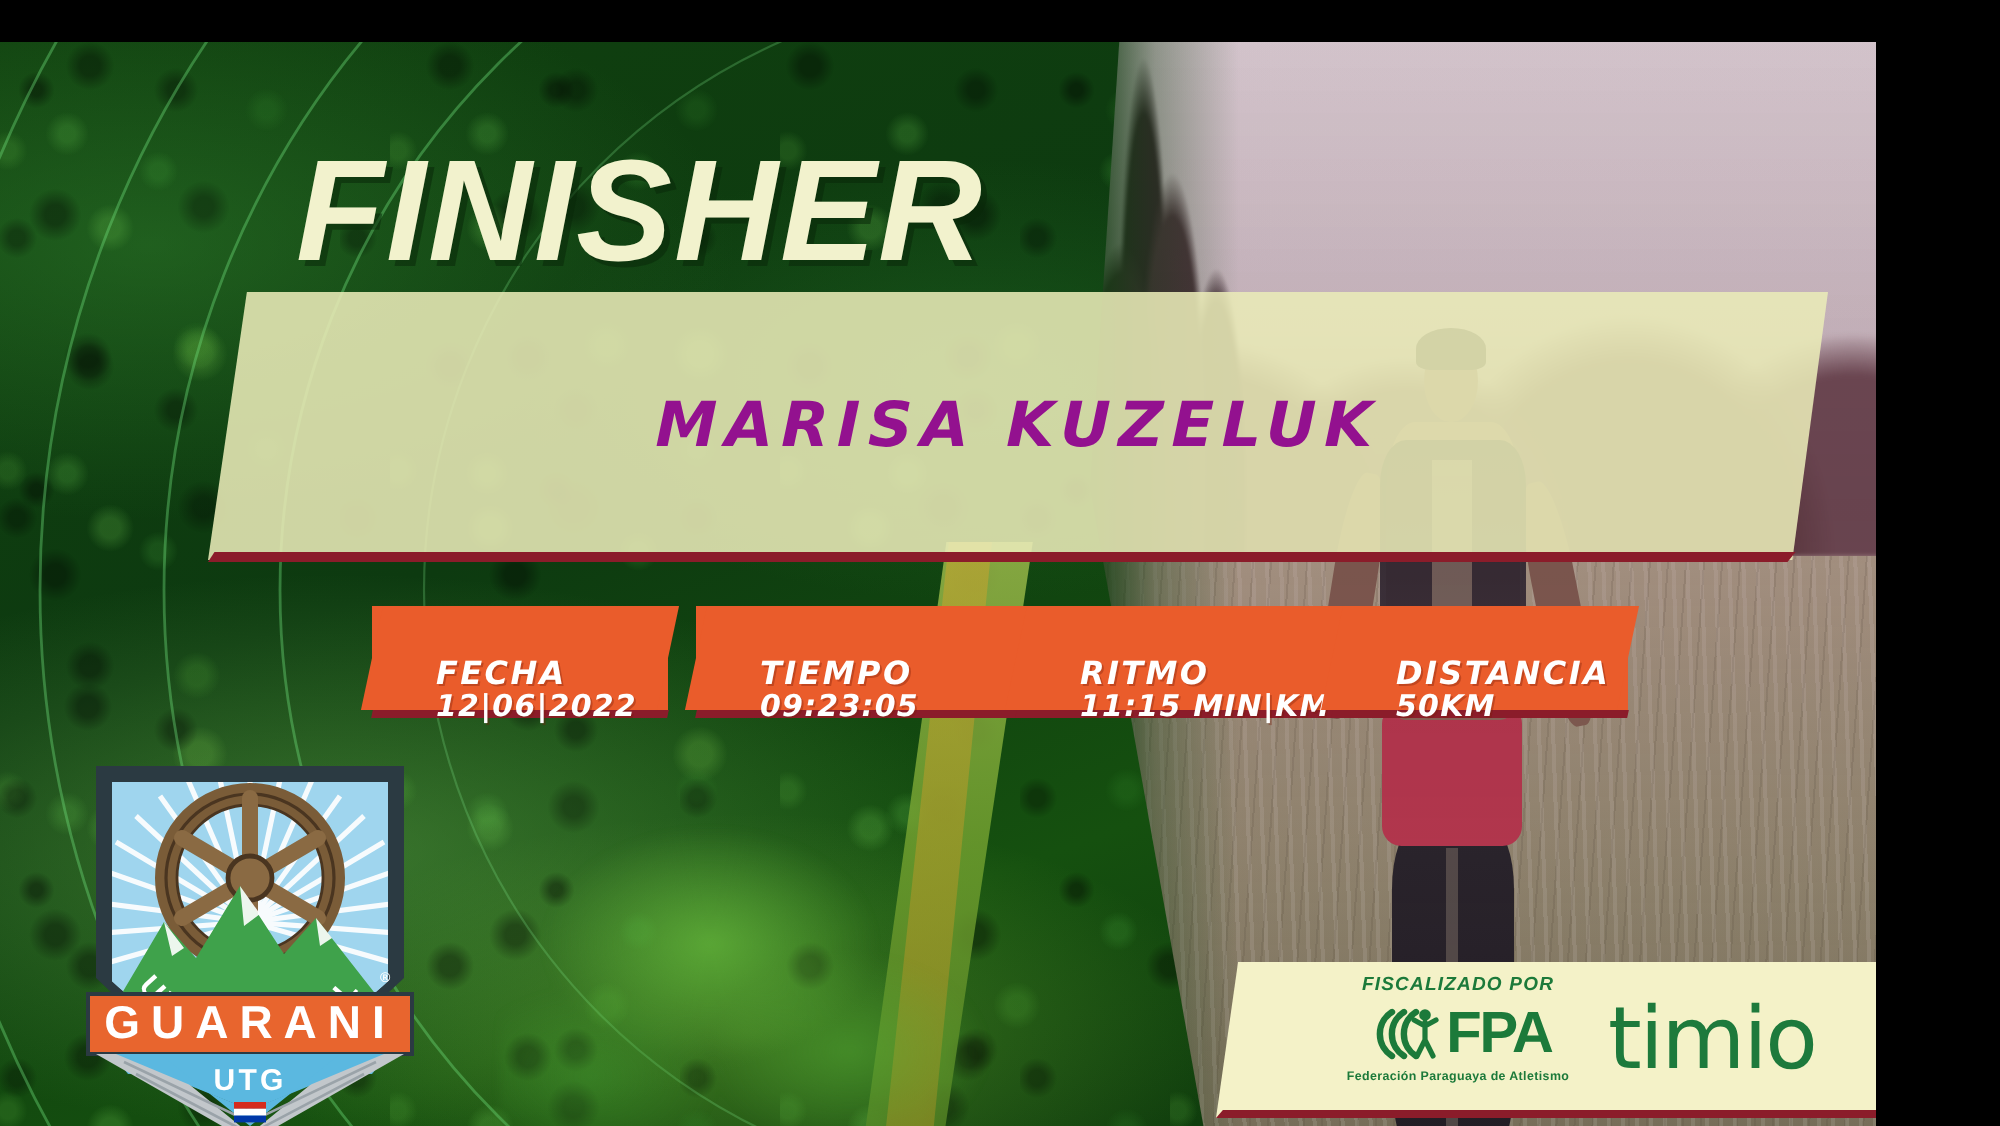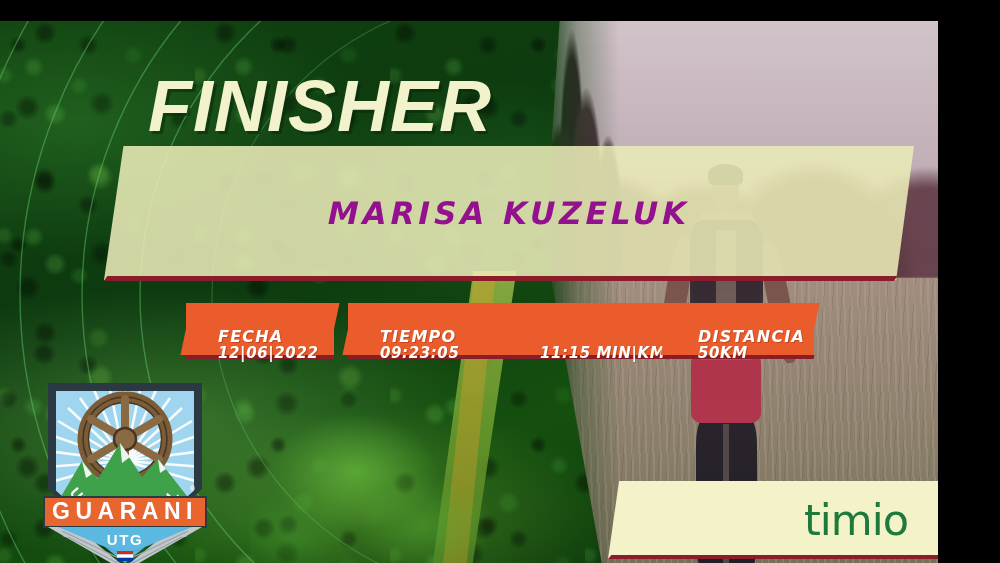--- a/index.html
+++ b/index.html
@@ -321,20 +321,21 @@
       <div class="txt">
         <span class="lab">TIEMPO</span>
         <span class="val">09:23:05</span>
       </div>
     </div>
 
     <div class="stat stat-ritmo">
       <div class="skew"></div>
         <div class="bar"></div>
       <div class="txt">
+        <span class="lab">RITMO</span>
         <span class="val">11:15 MIN|KM</span>
       </div>
     </div>
 
     <div class="stat stat-distancia">
       <div class="skew"></div>
         <div class="bar"></div>
       <div class="txt">
         <span class="lab">DISTANCIA</span>
         <span class="val">50KM</span>
@@ -431,19 +432,37 @@
         <rect x="83" y="175.4" width="16" height="3.4" fill="#ffffff"></rect>
         <rect x="83" y="178.8" width="16" height="3.4" fill="#0038A8"></rect>
       </g>
     </svg>
   </div>
 
   <div class="sponsor"></div>
   <div class="sponsor-edge"></div>
   <div class="sponsor-inner">
 
+    <div class="fpa-wrap">
+      <div class="fiscalizado">FISCALIZADO POR</div>
+      <div class="fpa-row">
+        <svg width="40" height="32" viewBox="0 0 40 32">
+          <g fill="none" stroke="#1C7A3A" stroke-width="3.2" stroke-linecap="round">
+            <path d="M14 5 A13 13 0 0 0 14 27"></path>
+            <path d="M20 5 A13 13 0 0 0 20 27"></path>
+            <path d="M26 5 A13 13 0 0 0 26 27"></path>
+          </g>
+          <g fill="#1C7A3A">
+            <circle cx="30.5" cy="6.5" r="2.9"></circle>
+            <path d="M30.5 10 L30.5 19 M30.5 12 L25 9 M30.5 12 L36 9 M30.5 19 L26.5 27 M30.5 19 L34.5 27" stroke="#1C7A3A" stroke-width="2.6" stroke-linecap="round" fill="none"></path>
+          </g>
+        </svg>
+        <span class="fpa-text">FPA</span>
+      </div>
+      <div class="fpa-sub">Federación Paraguaya de Atletismo</div>
+    </div>
 
     <div class="timio">timio</div>
   </div>
 
   <div class="bottom-strip"></div>
 
 </div>
 
 </body></html>

